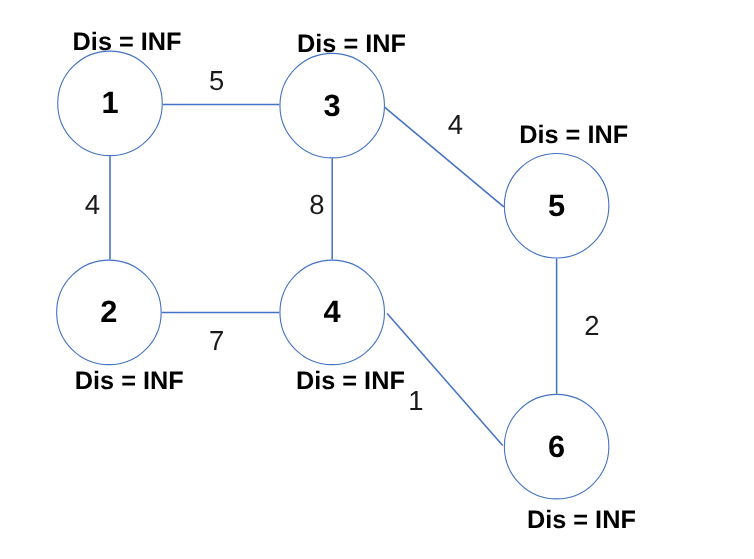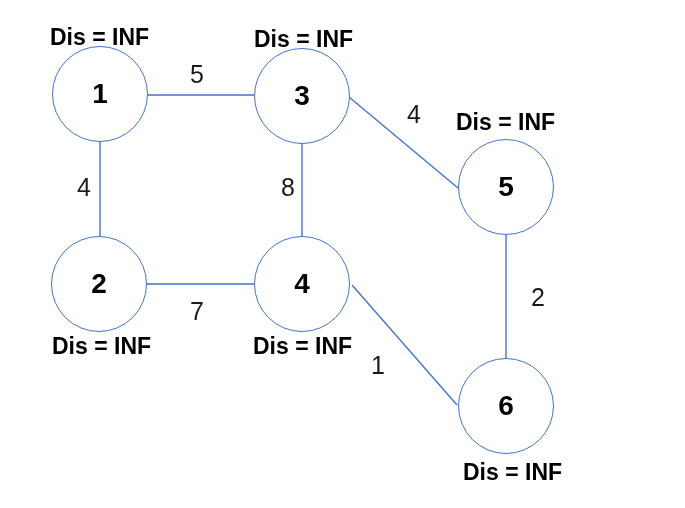--- a/index.html
+++ b/index.html
@@ -46,20 +46,21 @@
   .node-4 { left: 254px; top: 236px; }
   .node-5 { left: 458px; top: 139px; }
   .node-6 { left: 458px; top: 358px; }
   .dis-label {
     position: absolute;
     font-size: 23px;
     font-weight: 700;
     color: #000000;
     white-space: nowrap;
     line-height: 1;
+    margin-left: 16px;
   }
   .dis-1 { left: 50px;  top: 26px;  }
   .dis-2 { left: 52px;  top: 335px; }
   .dis-3 { left: 254px; top: 28px;  }
   .dis-4 { left: 253px; top: 335px; }
   .dis-5 { left: 456px; top: 111px; }
   .dis-6 { left: 463px; top: 461px; }
   .edge-weight {
     position: absolute;
     font-size: 25px;

